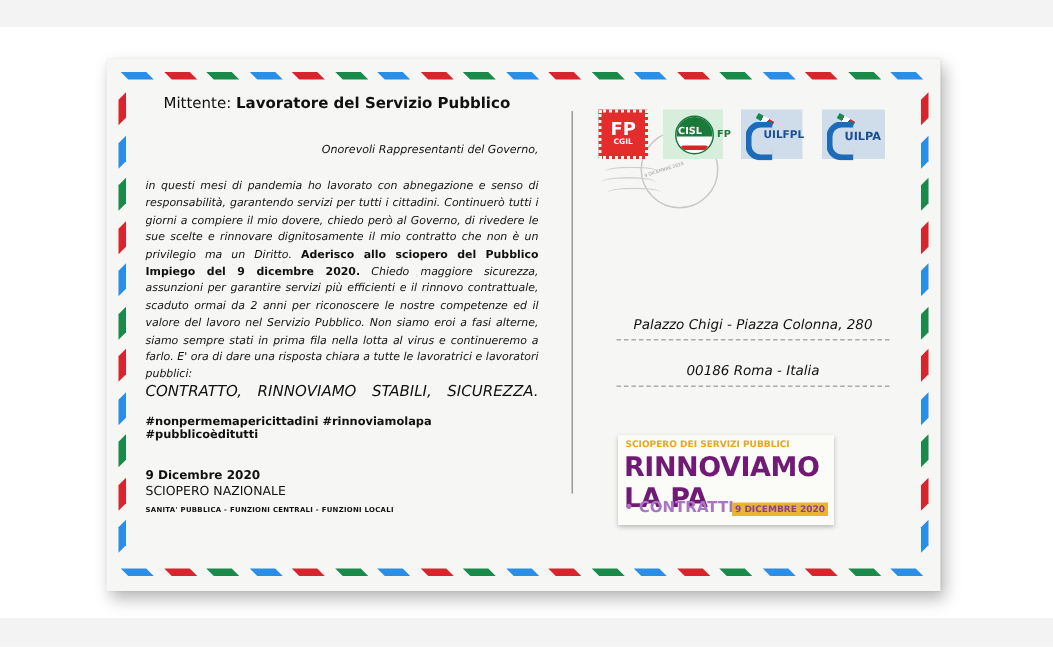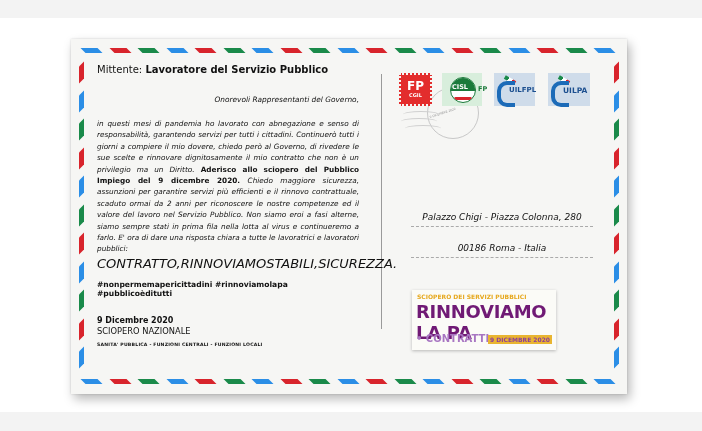--- a/index.html
+++ b/index.html
@@ -26,29 +26,29 @@
 
   .divider {
     position:absolute; left:310px; top:35px; width:1px; height:255px;
     background:#9a9a9a;
   }
 
   .left {
     position:absolute; left:26px; top:25px; width:262px;
     font-family:"DejaVu Sans", sans-serif; color:#111;
   }
-  .sender { font-size:10px; margin:0 0 20px 0; }
+  .sender { font-size:10px; margin:0 0 20px 12px; }
   .sender b { font-weight:bold; }
   .salute { font-size:7.4px; font-style:italic; margin-bottom:14px;text-align:right; }
   .body-text {
     font-size:7.3px; font-style:italic; line-height:11.4px; text-align:justify;
   }
   .body-text b { font-style:normal; font-weight:bold; }
   .demands {
-    font-size:13px; font-style:italic; display:flex; justify-content:space-between;
+    font-size:10px; font-style:italic; display:flex; justify-content:space-between;
     margin-top:1px;
   }
   .hashtags { font-size:7.6px; font-weight:bold; margin-top:9px; }
   .date { font-size:8px; font-weight:bold; margin-top:18px; }
   .strike { font-size:8.3px; margin-top:1px; }
   .sectors { font-size:4.6px; font-weight:bold; margin-top:6px; letter-spacing:0.2px; }
 
   
   .stamp {
     position:absolute; top:34px; width:33px; height:33px;

